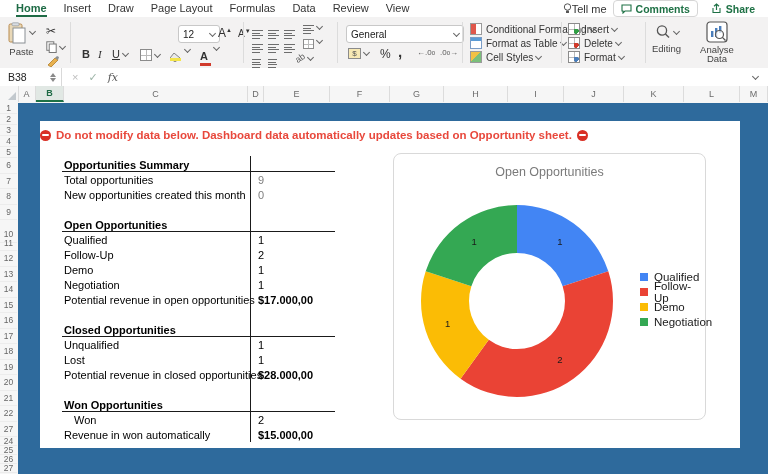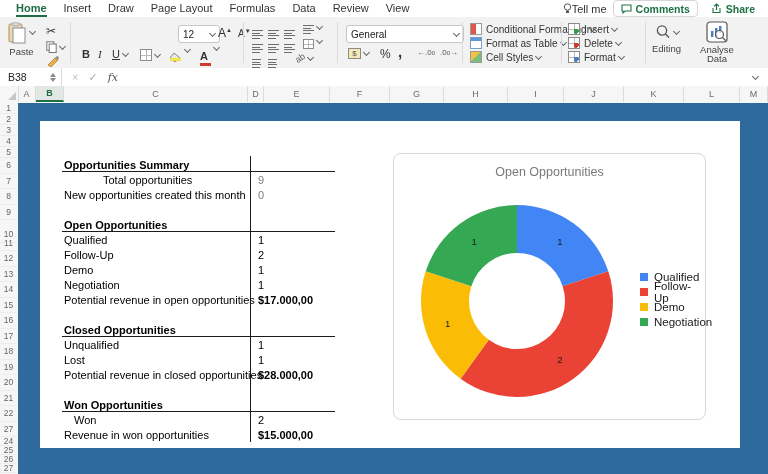--- a/index.html
+++ b/index.html
@@ -358,25 +358,30 @@
       <div class="rownum" style="top: 318.5px; height: 15.5px;">27</div>
       <div class="rownum" style="top: 334px; height: 9px;">24</div>
       <div class="rownum" style="top: 343px; height: 9px;">25</div>
       <div class="rownum" style="top: 352px; height: 9px;">26</div>
       <div class="rownum" style="top: 361px; height: 9px;">27</div>
       <div class="rownum" style="top: 370px; height: 9px;">28</div>
     </div>
   <div id="cells" style="background: rgb(46, 106, 156);">
     <div id="whitepanel"></div>
 
+    <div id="warning" style="color: rgb(232, 72, 60);">
+      <span class="noentry"></span>
+      <span>Do not modify data below. Dashboard data automatically updates based on Opportunity sheet.</span>
+      <span class="noentry"></span>
+    </div>
 
     <div id="summarytable" style="color: rgb(0, 0, 0);">
         <div class="trow hdr" style="left: 46px; top: 54px;">Opportunities Summary</div>
         <div class="hline" style="left: 44px; top: 68px; width: 273px;"></div>
-        <div class="trow" style="left: 46px; top: 69px; margin-left: 39px;">Total opportunities</div>
+        <div class="trow" style="left: 46px; top: 69px;">Total opportunities</div>
         <div class="trow muted" style="left: 240px; top: 69px;">9</div>
         <div class="trow" style="left: 46px; top: 84px;">New opportunities created this month</div>
         <div class="trow muted" style="left: 240px; top: 84px;">0</div>
         <div class="trow hdr" style="left: 46px; top: 114px;">Open Opportunities</div>
         <div class="hline" style="left: 44px; top: 128px; width: 273px;"></div>
         <div class="trow" style="left: 46px; top: 129px;">Qualified</div>
         <div class="trow" style="left: 240px; top: 129px;">1</div>
         <div class="trow" style="left: 46px; top: 144px;">Follow-Up</div>
         <div class="trow" style="left: 240px; top: 144px;">2</div>
         <div class="trow" style="left: 46px; top: 159px;">Demo</div>
@@ -390,21 +395,21 @@
         <div class="trow" style="left: 46px; top: 234px;">Unqualified</div>
         <div class="trow" style="left: 240px; top: 234px;">1</div>
         <div class="trow" style="left: 46px; top: 249px;">Lost</div>
         <div class="trow" style="left: 240px; top: 249px;">1</div>
         <div class="trow" style="left: 46px; top: 264px;">Potential revenue in closed opportunities</div>
         <div class="trow boldval" style="left: 240px; top: 264px;">$28.000,00</div>
         <div class="trow hdr" style="left: 46px; top: 294px;">Won Opportunities</div>
         <div class="hline" style="left: 44px; top: 308px; width: 273px;"></div>
         <div class="trow" style="left: 56px; top: 309px;">Won</div>
         <div class="trow" style="left: 240px; top: 309px;">2</div>
-        <div class="trow" style="left: 46px; top: 324px;">Revenue in won opportunities</div>
+        <div class="trow" style="left: 46px; top: 324px;">Revenue in won automatically</div>
         <div class="trow boldval" style="left: 240px; top: 324px;">$15.000,00</div>
       </div>
     <div id="vdivider" style="left: 232px; top: 53px; height: 286px;"></div>
 
     <div id="chartpanel">
       <div id="charttitle">Open Opportunities</div>
       <svg id="donut" width="313" height="267" viewBox="0 0 313 267" style="position:absolute;left:0;top:0;">
           <path d="M123,51A96,96 0 0 1 214.30142556433475,117.33436854000504L168.65071278216737,132.1671842700025A48,48 0 0 0 123,99Z" fill="#4285F4"></path>
           <text x="165.90832341735054" y="87.94175941062883" text-anchor="middle" dy="0.35em" font-size="9.5" fill="#1a1a1a">1</text>
           <path d="M214.30142556433475,117.33436854000504A96,96 0 0 1 66.57261577992259,224.66563145999498L94.7863078899613,185.8328157299975A48,48 0 0 0 168.65071278216737,132.1671842700025Z" fill="#EA4335"></path>

